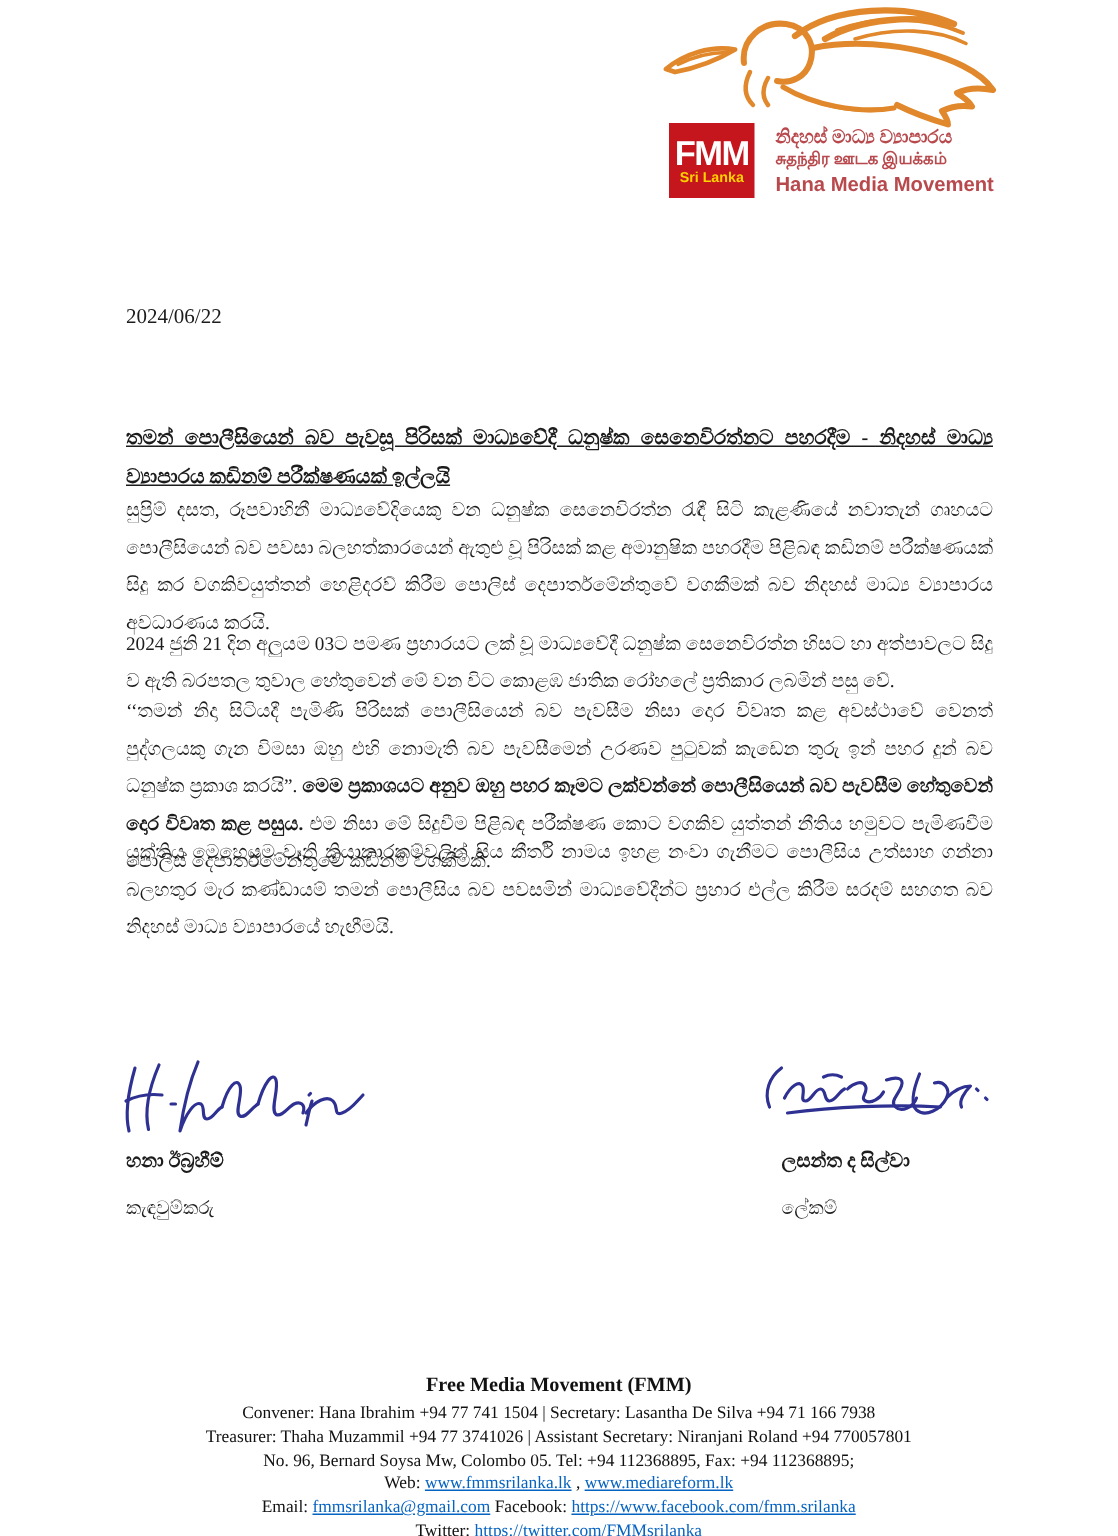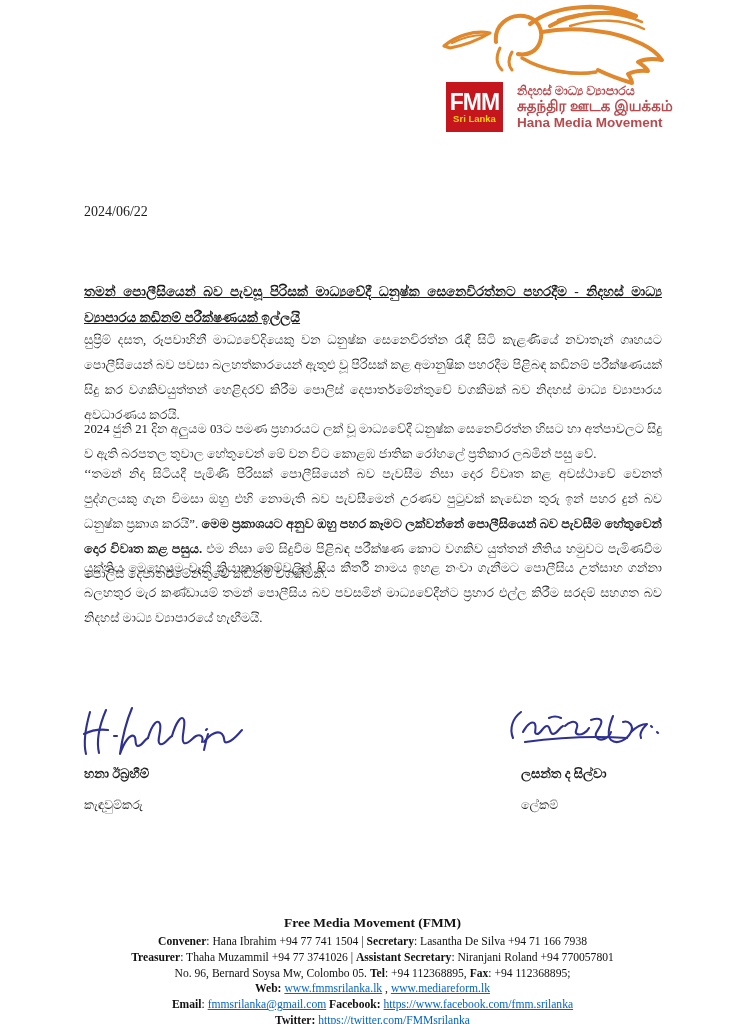--- a/index.html
+++ b/index.html
@@ -19,21 +19,21 @@
   .logo-bottom { position:absolute; top:82px; left:8px; display:flex; align-items:stretch; }
   .fmm-box {
     width:57px; height:50px; background:#c4161c;
     display:flex; flex-direction:column; align-items:center; justify-content:center;
     font-family:"Liberation Sans", sans-serif;
   }
   .fmm-acronym { color:#ffffff; font-weight:bold; font-size:23px; line-height:22px; letter-spacing:-1px; }
   .fmm-country { color:#ffd200; font-size:9.5px; font-weight:bold; line-height:11px; }
   .org-names { margin-left:14px; display:flex; flex-direction:column; justify-content:center; color:#b84a4e; }
   .org-name-si { font-size:12.5px; line-height:16px; font-weight:bold; }
-  .org-name-ta { font-size:15px; line-height:15px; font-weight:bold; }
+  .org-name-ta { font-size:11px; line-height:15px; font-weight:bold; }
   .org-name-en { font-size:13.5px; line-height:17px; font-weight:bold; font-family:"Liberation Sans", sans-serif; }
   
   .abs { position:absolute; left:84px; width:578px; }
   .date-line { top:204px; font-size:14px; }
   .release-line { top:245px; font-size:13px; }
   .headline { top:279px; font-size:13.5px; font-weight:bold; line-height:26px; text-align:justify; }
   .headline span { text-decoration:underline; }
   .para { font-size:12.8px; line-height:25px; text-align:justify; }
   .p1 { top:328px; }
   .p2 { top:417px; }
@@ -46,21 +46,21 @@
   .sig-right-svg { top:698px; left:505px; }
   .sig-name  { position:absolute; font-size:13px; font-weight:bold; }
   .sig-title { position:absolute; font-size:12.5px; }
   .name-left  { top:766px; left:84px; }
   .title-left { top:798px; left:84px; }
   .name-right  { top:766px; left:521px; }
   .title-right { top:798px; left:521px; }
   
   .footer { position:absolute; top:914px; left:0; width:745px; text-align:center; font-size:11.6px; line-height:15.8px; color:#111; }
   .footer-title { font-size:13.5px; font-weight:bold; line-height:18px; margin-bottom:2px; }
-  .flabel { font-weight:bold; }
+  .flabel { font-weight:normal; }
   a.flink { color:#0563c1; text-decoration:underline; cursor:pointer; }
 </style>
 </head>
 <body>
 
 <div class="page">
 
   <div class="logo-block">
     <svg class="bird" width="236" height="86" viewBox="0 0 236 86">
       <g fill="none" stroke="#e0882b" stroke-linecap="round" stroke-linejoin="round">

